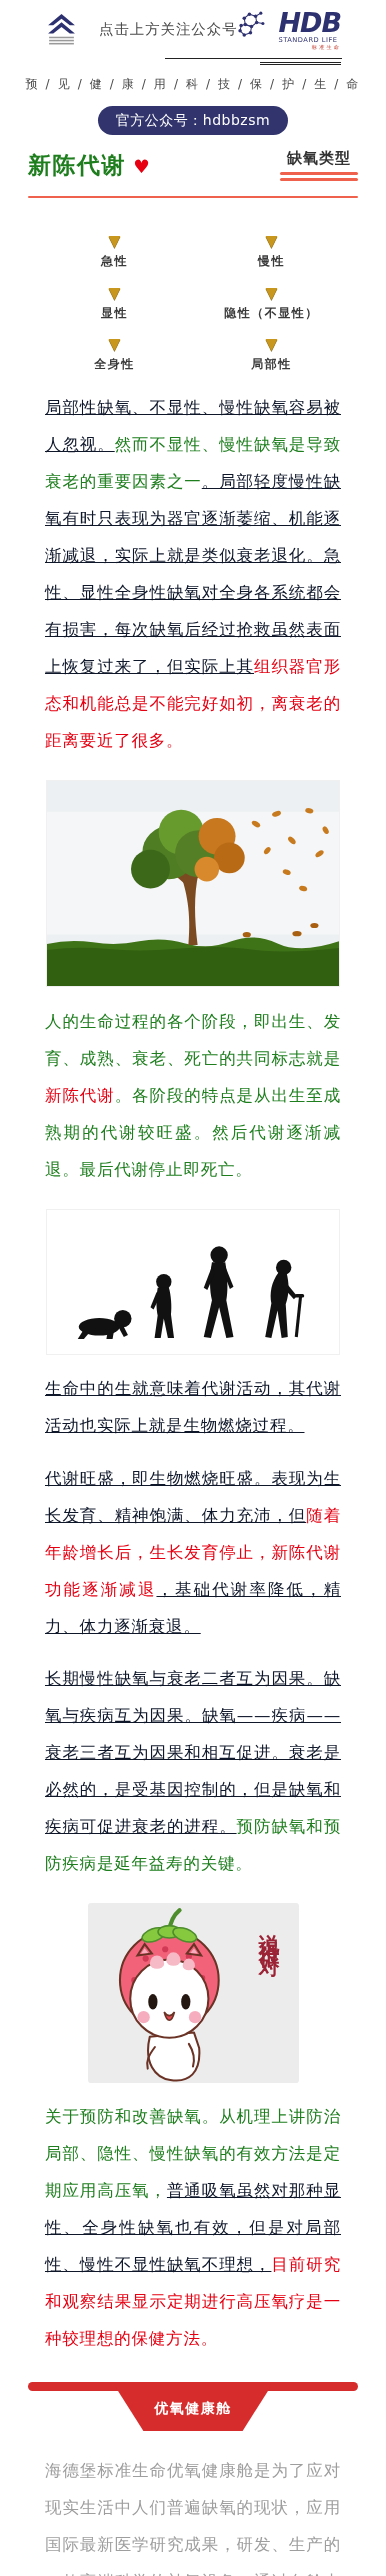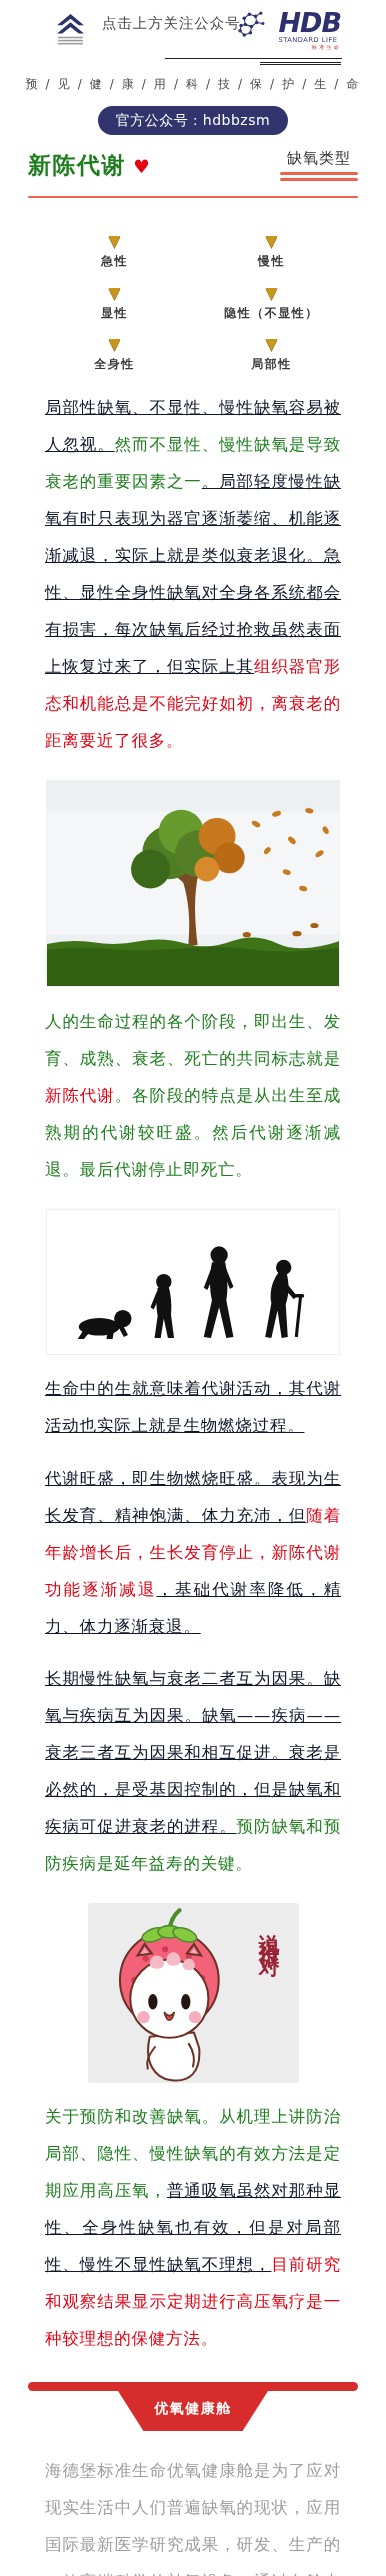--- a/index.html
+++ b/index.html
@@ -2,42 +2,42 @@
 <html style="font-size:8.2px"><head>
 <meta charset="utf-8">
 <style>
   * { margin:0; padding:0; box-sizing:border-box; }
   html,body { background:#ffffff; }
   body { width:386px; font-family:"DejaVu Sans","Liberation Sans",sans-serif; color:#3f3f3f; }
   .page { width:386px; position:relative; overflow:hidden; background:#fff; }
 
   
   .hdr { position:relative; height:72px; }
-  .follow { position:absolute; left:56px; top:14.4px; display:flex; align-items:flex-start; gap:17px; }
+  .follow { position:absolute; left:47px; top:14.4px; display:flex; align-items:center; gap:23px; }
   .up-ico { width:29px; height:32px; display:block; }
   .follow-txt { font-size:14.4px; color:#4a4a4a; letter-spacing:1px; padding-bottom:2.1px; }
   .brand { position:absolute; right:45px; top:9.3px; display:flex; align-items:flex-start; gap:13px; }
   .brand-name { font-size:27px; font-weight:bold; font-style:italic; color:#2e3170; line-height:27px; letter-spacing:-1px; }
   .brand-sub { text-align:right; }
   .brand-en { font-size:6.7px; color:#2e3170; letter-spacing:0.5px; text-align:left; }
   .brand-cn { font-size:5.2px; color:#c0392b; letter-spacing:2.1px; text-align:right; }
   .rule-a { position:absolute; top:58px; left:165px; width:177px; height:1px; background:#222; }
   .rule-b { position:absolute; top:62px; left:260px; width:81px; height:2.6px; border-top:1px solid #222; border-bottom:0.5px solid #222; }
 
   .slogan { text-align:center; font-size:12px; color:#4a4a4a; letter-spacing:2.1px; margin-top:4.1px; }
 
   .pill-wrap { text-align:center; margin-top:13.4px; }
   .pill { display:inline-block; background:#32356d; color:#fff; font-size:14px; padding:5.2px 17.5px; border-radius:15.5px; letter-spacing:0.5px; }
 
   
   .title-row { position:relative; margin:15.5px 28px 0; height:37px; }
   .title-main { position:absolute; left:0; top:0; font-size:23px; font-weight:bold; color:#1e7e1e; letter-spacing:1.5px; }
   .title-heart { color:#e60012; font-size:18.5px; font-weight:normal; margin-left:7.2px; }
   .side-label { position:absolute; right:0; top:-1px; text-align:center; }
-  .side-label-txt { font-size:15px; font-weight:normal; color:#333; letter-spacing:1px; }
+  .side-label-txt { font-size:15px; font-weight:bold; color:#333; letter-spacing:1px; }
   .side-line { width:78px; height:2.6px; background:#f0614d; border-radius:1.5px; margin-top:3.6px; }
   .title-divider { margin:8.2px 28px 0; height:2.6px; background:#f0614d; border-radius:1.5px; }
 
   
   .types { margin:20.6px 36px 0; }
   .types-row { display:flex; }
   .types-cell { flex:1; text-align:center; }
   .tri { font-size:15.5px; color:#c8971e; text-shadow:0 0.5px 0 #8a6510; margin-top:13.4px; }
   .type-label { font-size:12px; font-weight:bold; color:#3a3a3a; letter-spacing:1.5px; margin-top:3.1px; }
 

